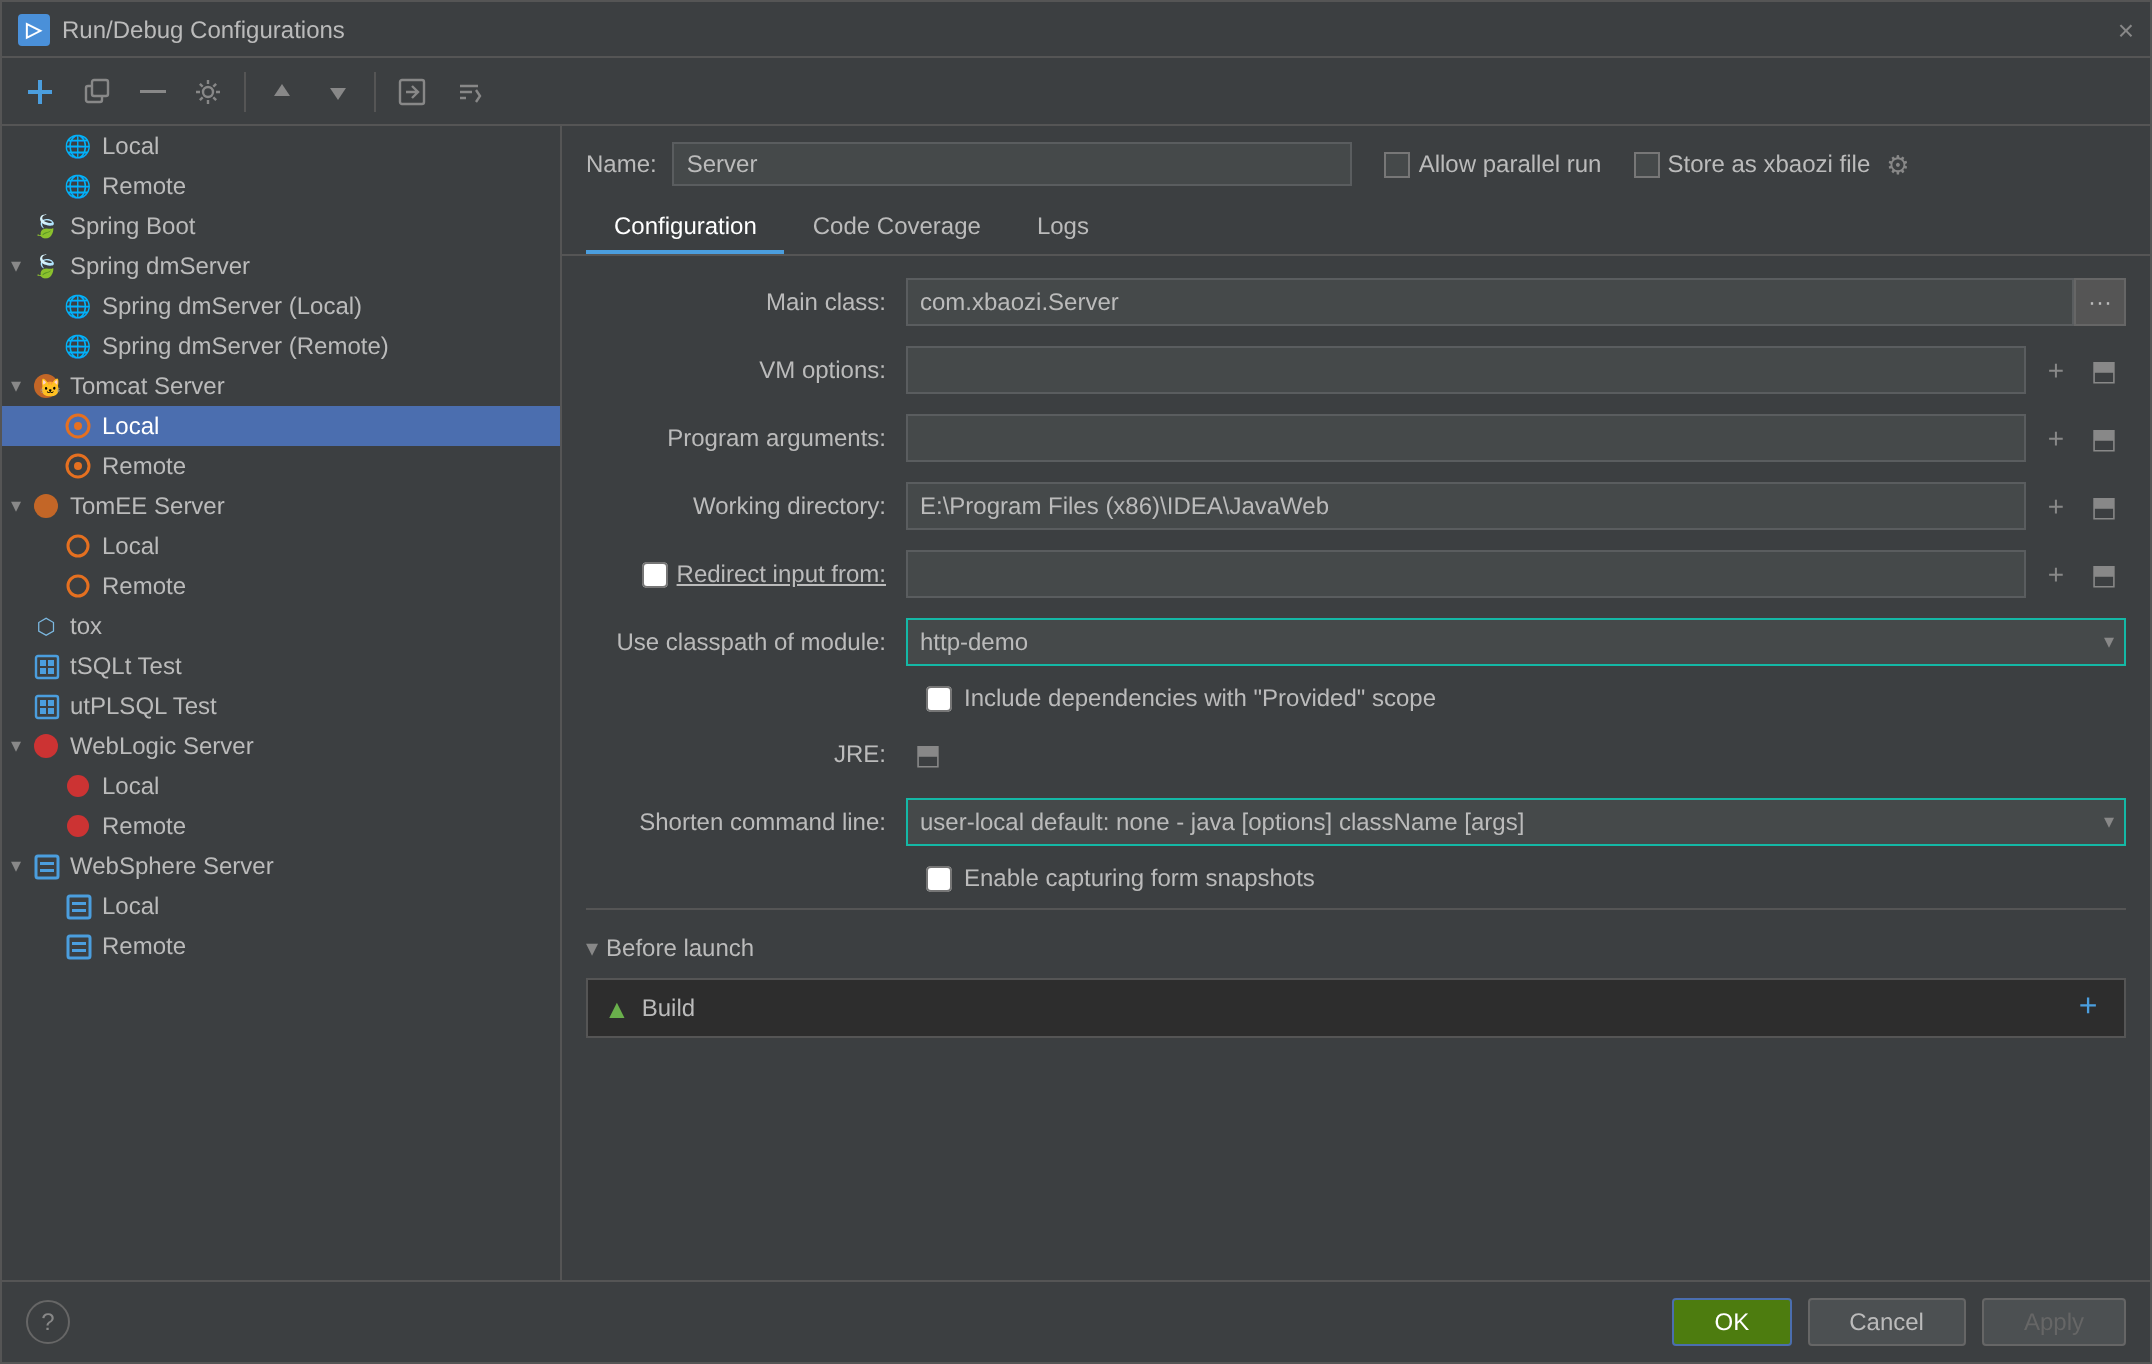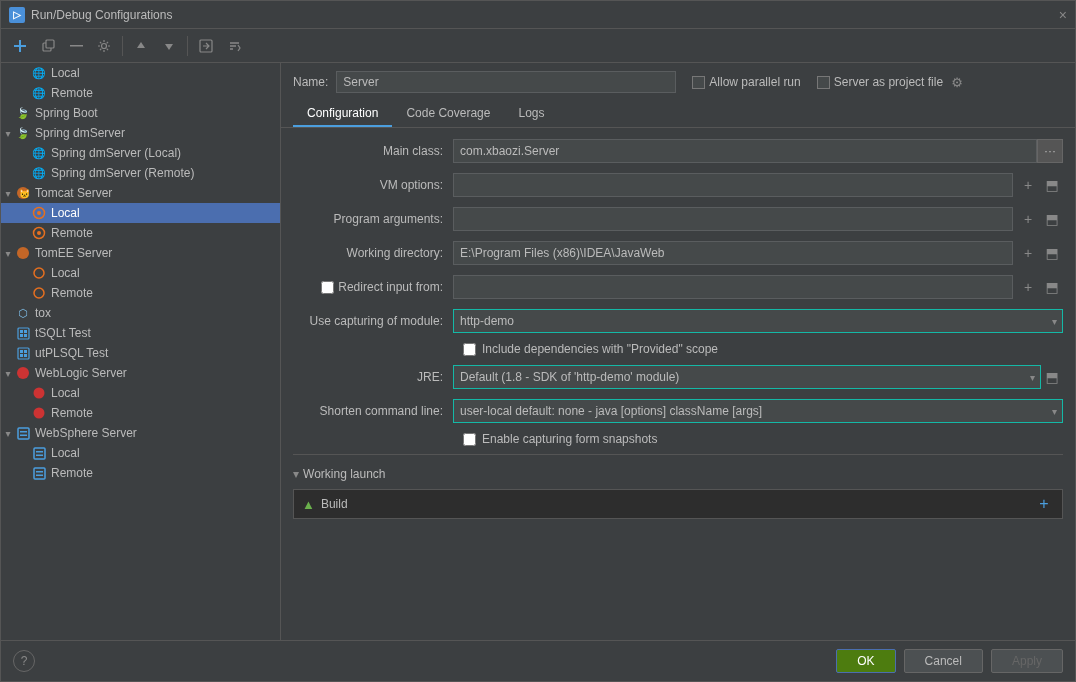--- a/index.html
+++ b/index.html
@@ -631,21 +631,21 @@
       <div class="name-row">
         <label class="name-label">Name:</label>
         <input class="name-input" type="text" style="max-width: 340px;" value="Server">
         <div class="header-options">
           <div class="header-option">
             <div class="checkbox-custom"></div>
             <span>Allow parallel run</span>
           </div>
           <div class="header-option">
             <div class="checkbox-custom"></div>
-            <span>Server as project file</span>
+            <span>Store as xbaozi file</span>
             <span class="gear-icon">⚙</span>
           </div>
         </div>
       </div>
 
       <div class="tabs">
         <div class="tab active">Configuration</div>
         <div class="tab">Code Coverage</div>
         <div class="tab">Logs</div>
       </div>
@@ -680,54 +680,49 @@
           <span class="form-label">Working directory:</span>
           <input class="form-input" type="text" value="E:\Program Files (x86)\IDEA\JavaWeb" style="flex: 1 1 0%;">
           <div class="form-actions">
             <button class="form-action-btn">+</button>
             <button class="form-action-btn">⬒</button>
           </div>
         </div>
 
 
         <div class="form-row">
-          <div style="width:160px;display:flex;align-items:center;justify-content:flex-end;padding-right:10px;">
+          <div style="width:160px;display:flex;align-items:center;justify-content:flex-end;padding-right:10px;text-decoration:underline;">
             <input type="checkbox" style="margin-right: 4px;">
             <span>Redirect input from:</span>
           </div>
           <input class="form-input" type="text" style="flex: 1 1 0%;">
           <div class="form-actions">
             <button class="form-action-btn">+</button>
             <button class="form-action-btn">⬒</button>
           </div>
         </div>
 
         <div class="form-row">
-          <span class="form-label">Use capturing of module:</span>
+          <span class="form-label">Use classpath of module:</span>
           <div class="select-wrapper">
             <select class="form-select">
               <option>http-demo</option>
             </select>
           </div>
         </div>
 
         <div class="form-checkbox-row">
           <label>
             <input type="checkbox" style="">
             <span>Include dependencies with "Provided" scope</span>
           </label>
         </div>
 
         <div class="form-row">
           <span class="form-label">JRE:</span>
-          <div class="select-wrapper">
-            <select class="form-select">
-              <option>Default (1.8 - SDK of 'http-demo' module)</option>
-            </select>
-          </div>
           <button class="form-action-btn">⬒</button>
         </div>
 
         <div class="form-row">
           <span class="form-label">Shorten command line:</span>
           <div class="select-wrapper">
             <select class="form-select">
               <option>user-local default: none - java [options] className [args]</option>
             </select>
           </div>
@@ -736,21 +731,21 @@
         <div class="form-checkbox-row">
           <label>
             <input type="checkbox" style="">
             <span>Enable capturing form snapshots</span>
           </label>
         </div>
 
         <div class="before-launch-section">
           <div class="before-launch-header">
             <span class="arrow">▾</span>
-            <span>Working launch</span>
+            <span>Before launch</span>
           </div>
           <div class="before-launch-body">
             <div class="before-launch-item">
               <span style="color:#6ab04c;font-size:13px;">▲</span>
               <span>Build</span>
               <button class="before-launch-add" style="margin-left:auto;">+</button>
             </div>
           </div>
         </div>
 

